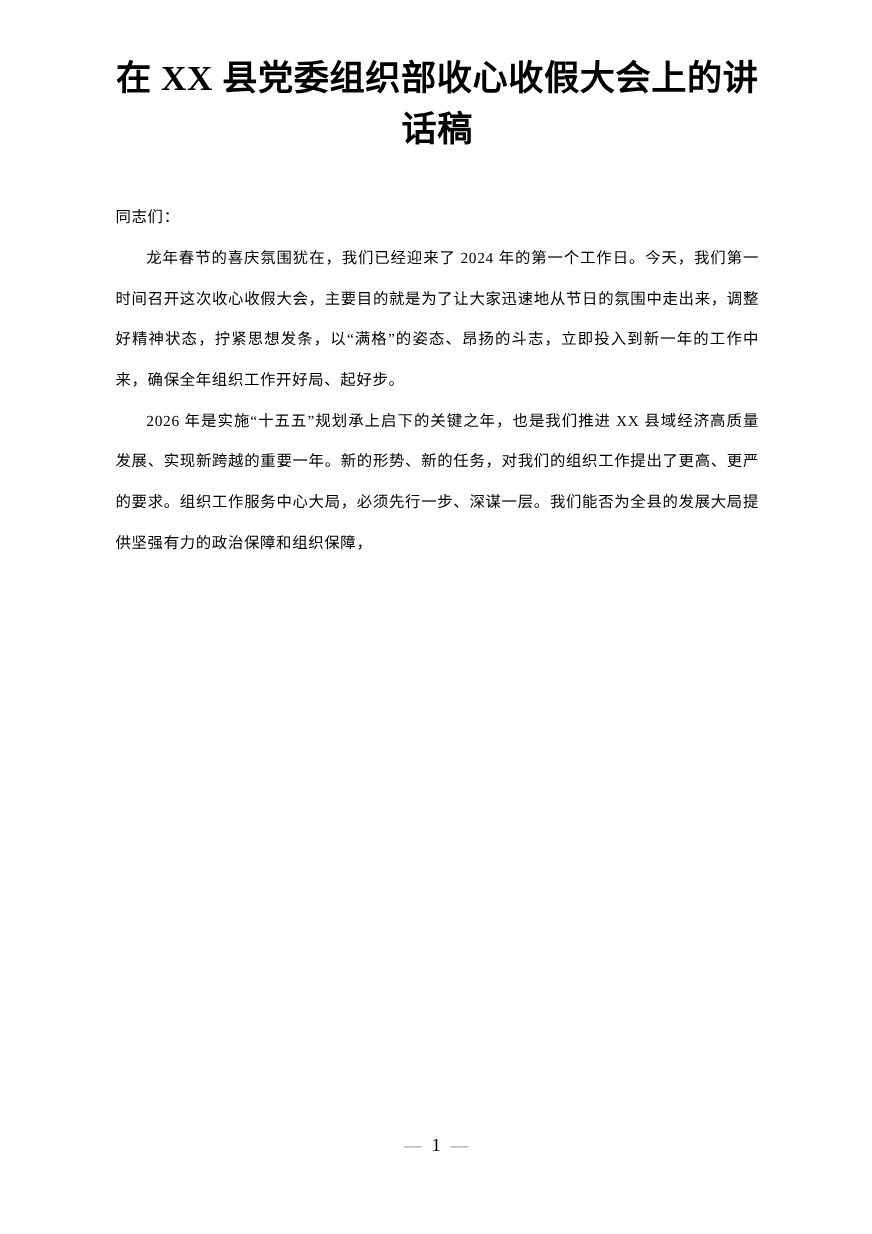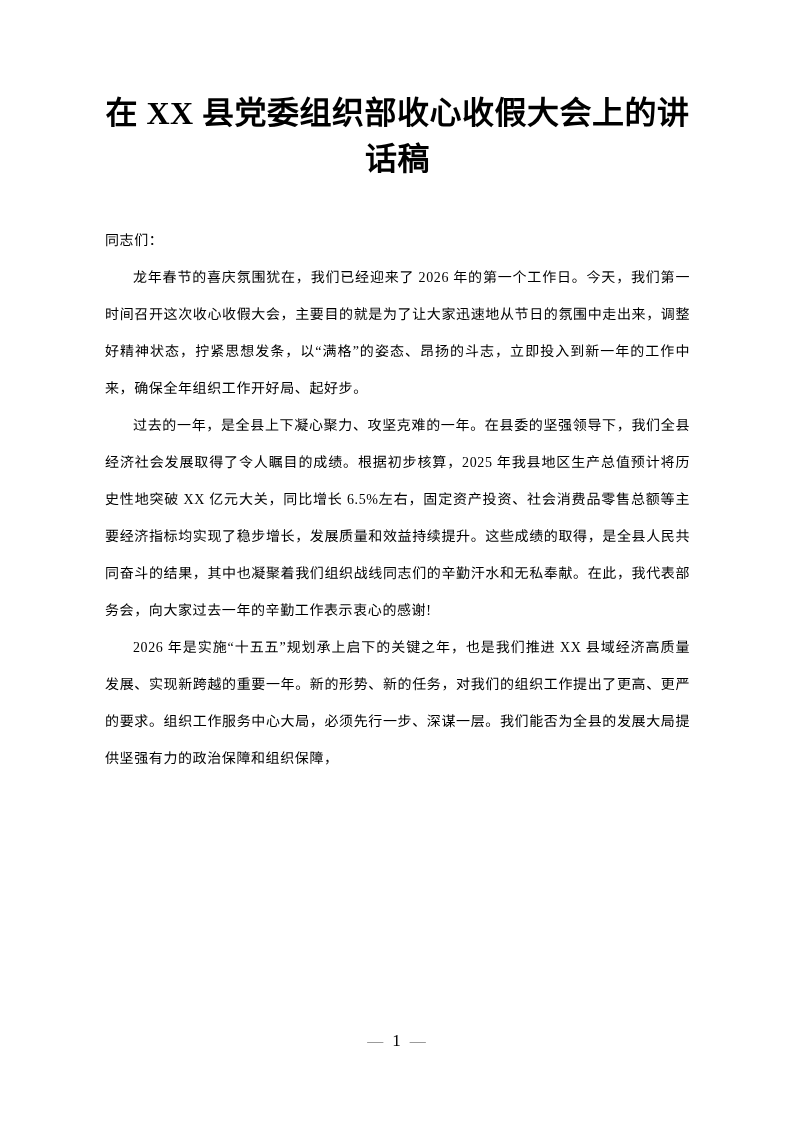--- a/index.html
+++ b/index.html
@@ -8,21 +8,21 @@
     padding: 0;
     background: #ffffff;
   }
   .page {
     position: relative;
     width: 793px;
     height: 1122px;
     margin: 0 auto;
     background: #ffffff;
     box-sizing: border-box;
-    padding: 90px 103px 0 105px;
+    padding: 48px 103px 0 105px;
     overflow: hidden;
     color: #000000;
     font-family: "Liberation Serif", "DejaVu Serif", serif;
   }
   .doc-title {
     margin: 0 0 40px 0;
     font-size: 32px;
     font-weight: 700;
     line-height: 46px;
     text-align: center;
@@ -59,22 +59,21 @@
 </style>
 </head>
 <body>
 
 <div class="page">
 
   <h1 class="doc-title">在 XX 县党委组织部收心收假大会上的讲话稿</h1>
 
   <div class="doc-body">
       <p class="">同志们：</p>
-      <p class="indent">龙年春节的喜庆氛围犹在，我们已经迎来了 2026 年的第一个工作日。今天，我们第一时间召开这次收心收假大会，主要目的就是为了让大家迅速地从节日的氛围中走出来，调整好精神状态，拧紧思想发条，以“满格”的姿态、昂扬的斗志，立即投入到新一年的工作中来，确保全年组织工作开好局、起好步。</p>
-      <p class="indent">过去的一年，是全县上下凝心聚力、攻坚克难的一年。在县委的坚强领导下，我们全县经济社会发展取得了令人瞩目的成绩。根据初步核算，2025 年我县地区生产总值预计将历史性地突破 XX 亿元大关，同比增长 6.5%左右，固定资产投资、社会消费品零售总额等主要经济指标均实现了稳步增长，发展质量和效益持续提升。这些成绩的取得，是全县人民共同奋斗的结果，其中也凝聚着我们组织战线同志们的辛勤汗水和无私奉献。在此，我代表部务会，向大家过去一年的辛勤工作表示衷心的感谢!</p>
+      <p class="indent">龙年春节的喜庆氛围犹在，我们已经迎来了 2024 年的第一个工作日。今天，我们第一时间召开这次收心收假大会，主要目的就是为了让大家迅速地从节日的氛围中走出来，调整好精神状态，拧紧思想发条，以“满格”的姿态、昂扬的斗志，立即投入到新一年的工作中来，确保全年组织工作开好局、起好步。</p>
       <p class="indent">2026 年是实施“十五五”规划承上启下的关键之年，也是我们推进 XX 县域经济高质量发展、实现新跨越的重要一年。新的形势、新的任务，对我们的组织工作提出了更高、更严的要求。组织工作服务中心大局，必须先行一步、深谋一层。我们能否为全县的发展大局提供坚强有力的政治保障和组织保障，</p>
     </div>
 
   <div class="page-footer">
     <span class="footer-dash" style="color: rgb(138, 138, 138);">—</span><span class="footer-page-num">1</span><span class="footer-dash" style="color: rgb(138, 138, 138);">—</span>
   </div>
 
 </div>
 
 </body></html>

